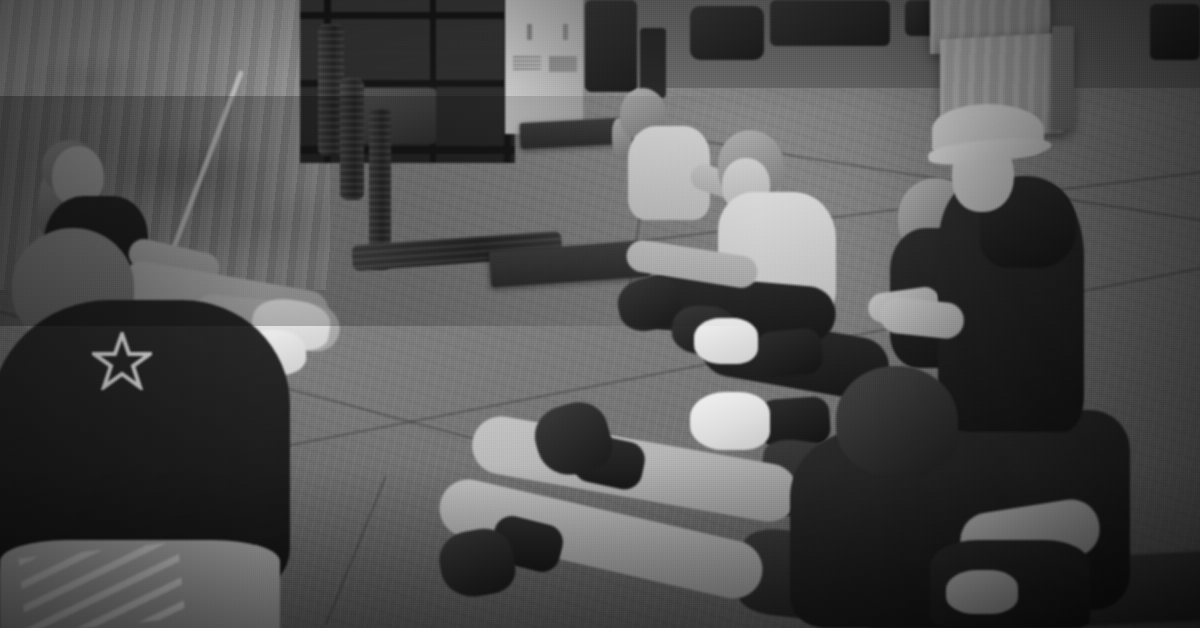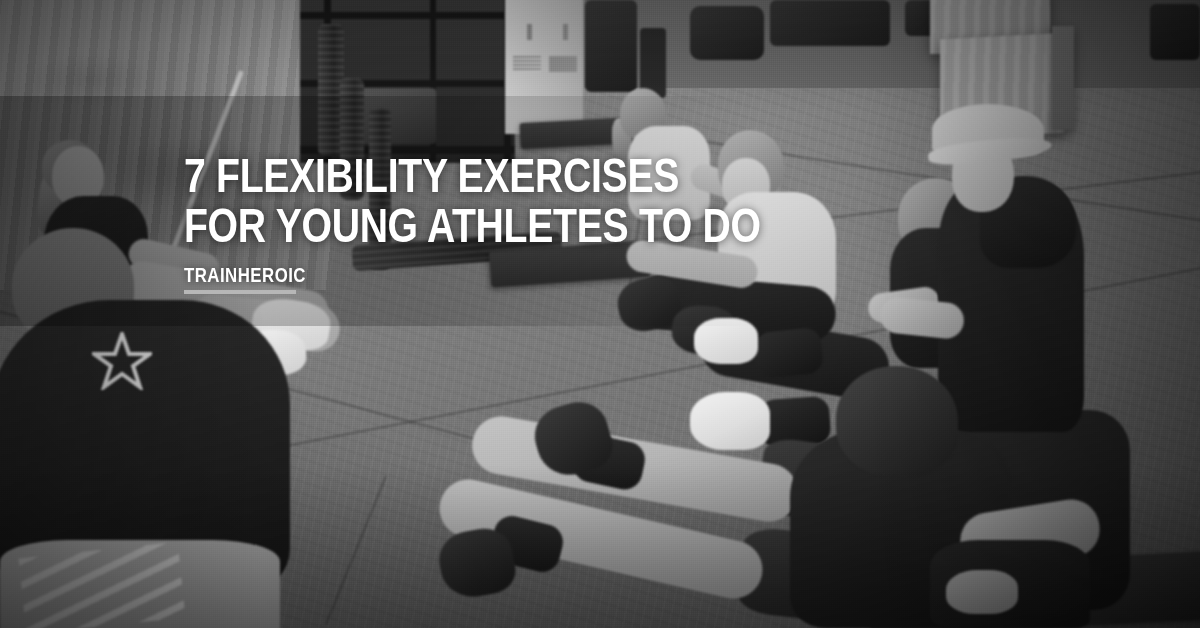--- a/index.html
+++ b/index.html
@@ -416,24 +416,14 @@
       <svg viewBox="0 0 60 58" width="60" height="58" aria-hidden="true">
         <polygon points="30,2 37,22 58,22 41,34 48,55 30,42 12,55 19,34 2,22 23,22" fill="none" stroke="#e6e6e6" stroke-width="4"></polygon>
       </svg>
     </div>
   </div>
 
   <div class="grain"></div>
   <div class="scrim"></div>
   <div class="vignette"></div>
 
-  <div class="overlay">
-    <h1 class="headline">
-      <span class="ln">7 Flexibility Exercises</span>
-      <span class="ln">For Young Athletes To Do</span>
-    </h1>
-    <div class="brand-wrap">
-      <div class="brand">TrainHeroic</div>
-      <div class="brand-rule" style="background: rgb(242, 183, 5);"></div>
-    </div>
-  </div>
 
 </div>
 
 </body></html>

